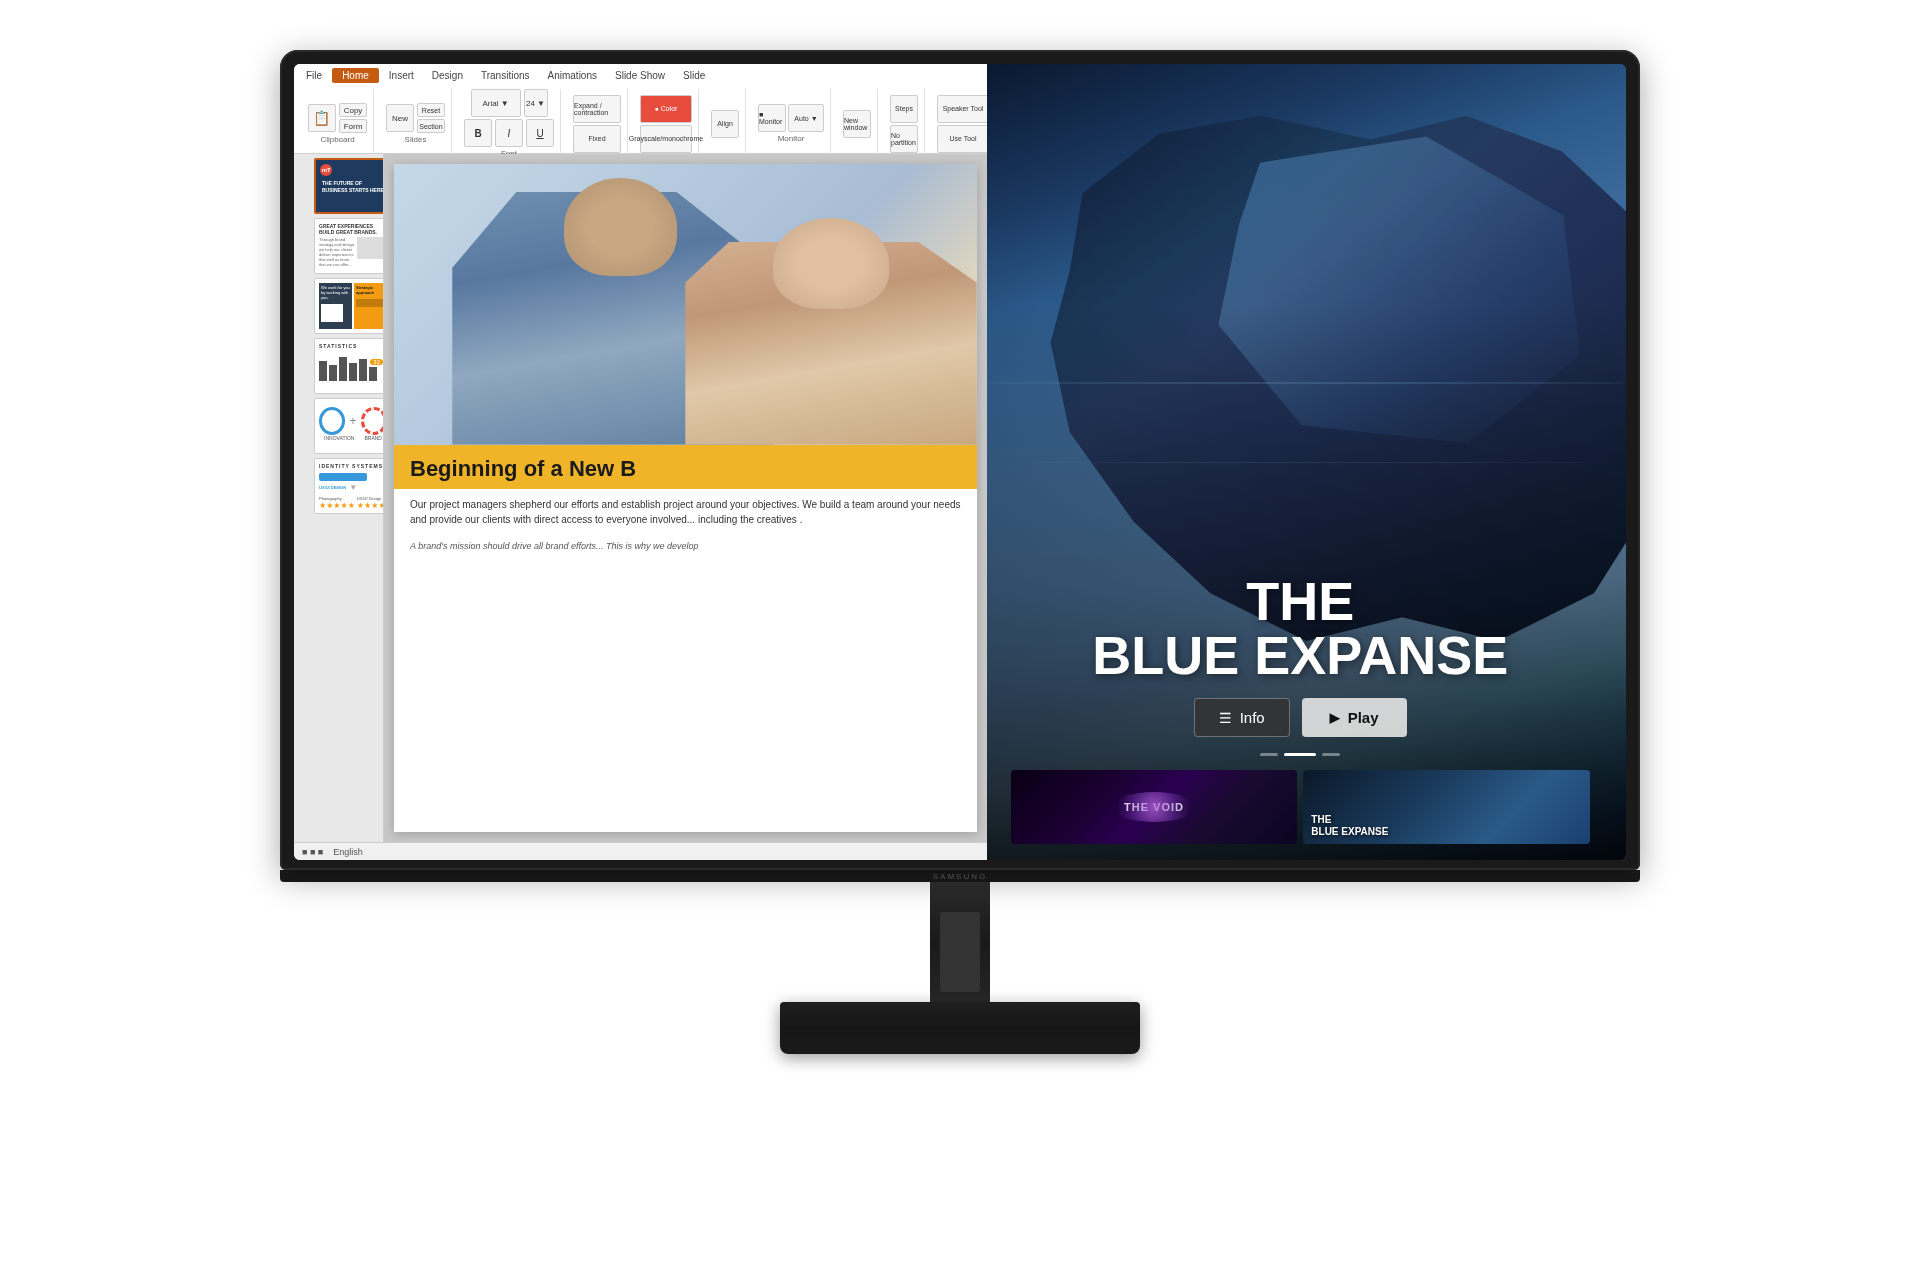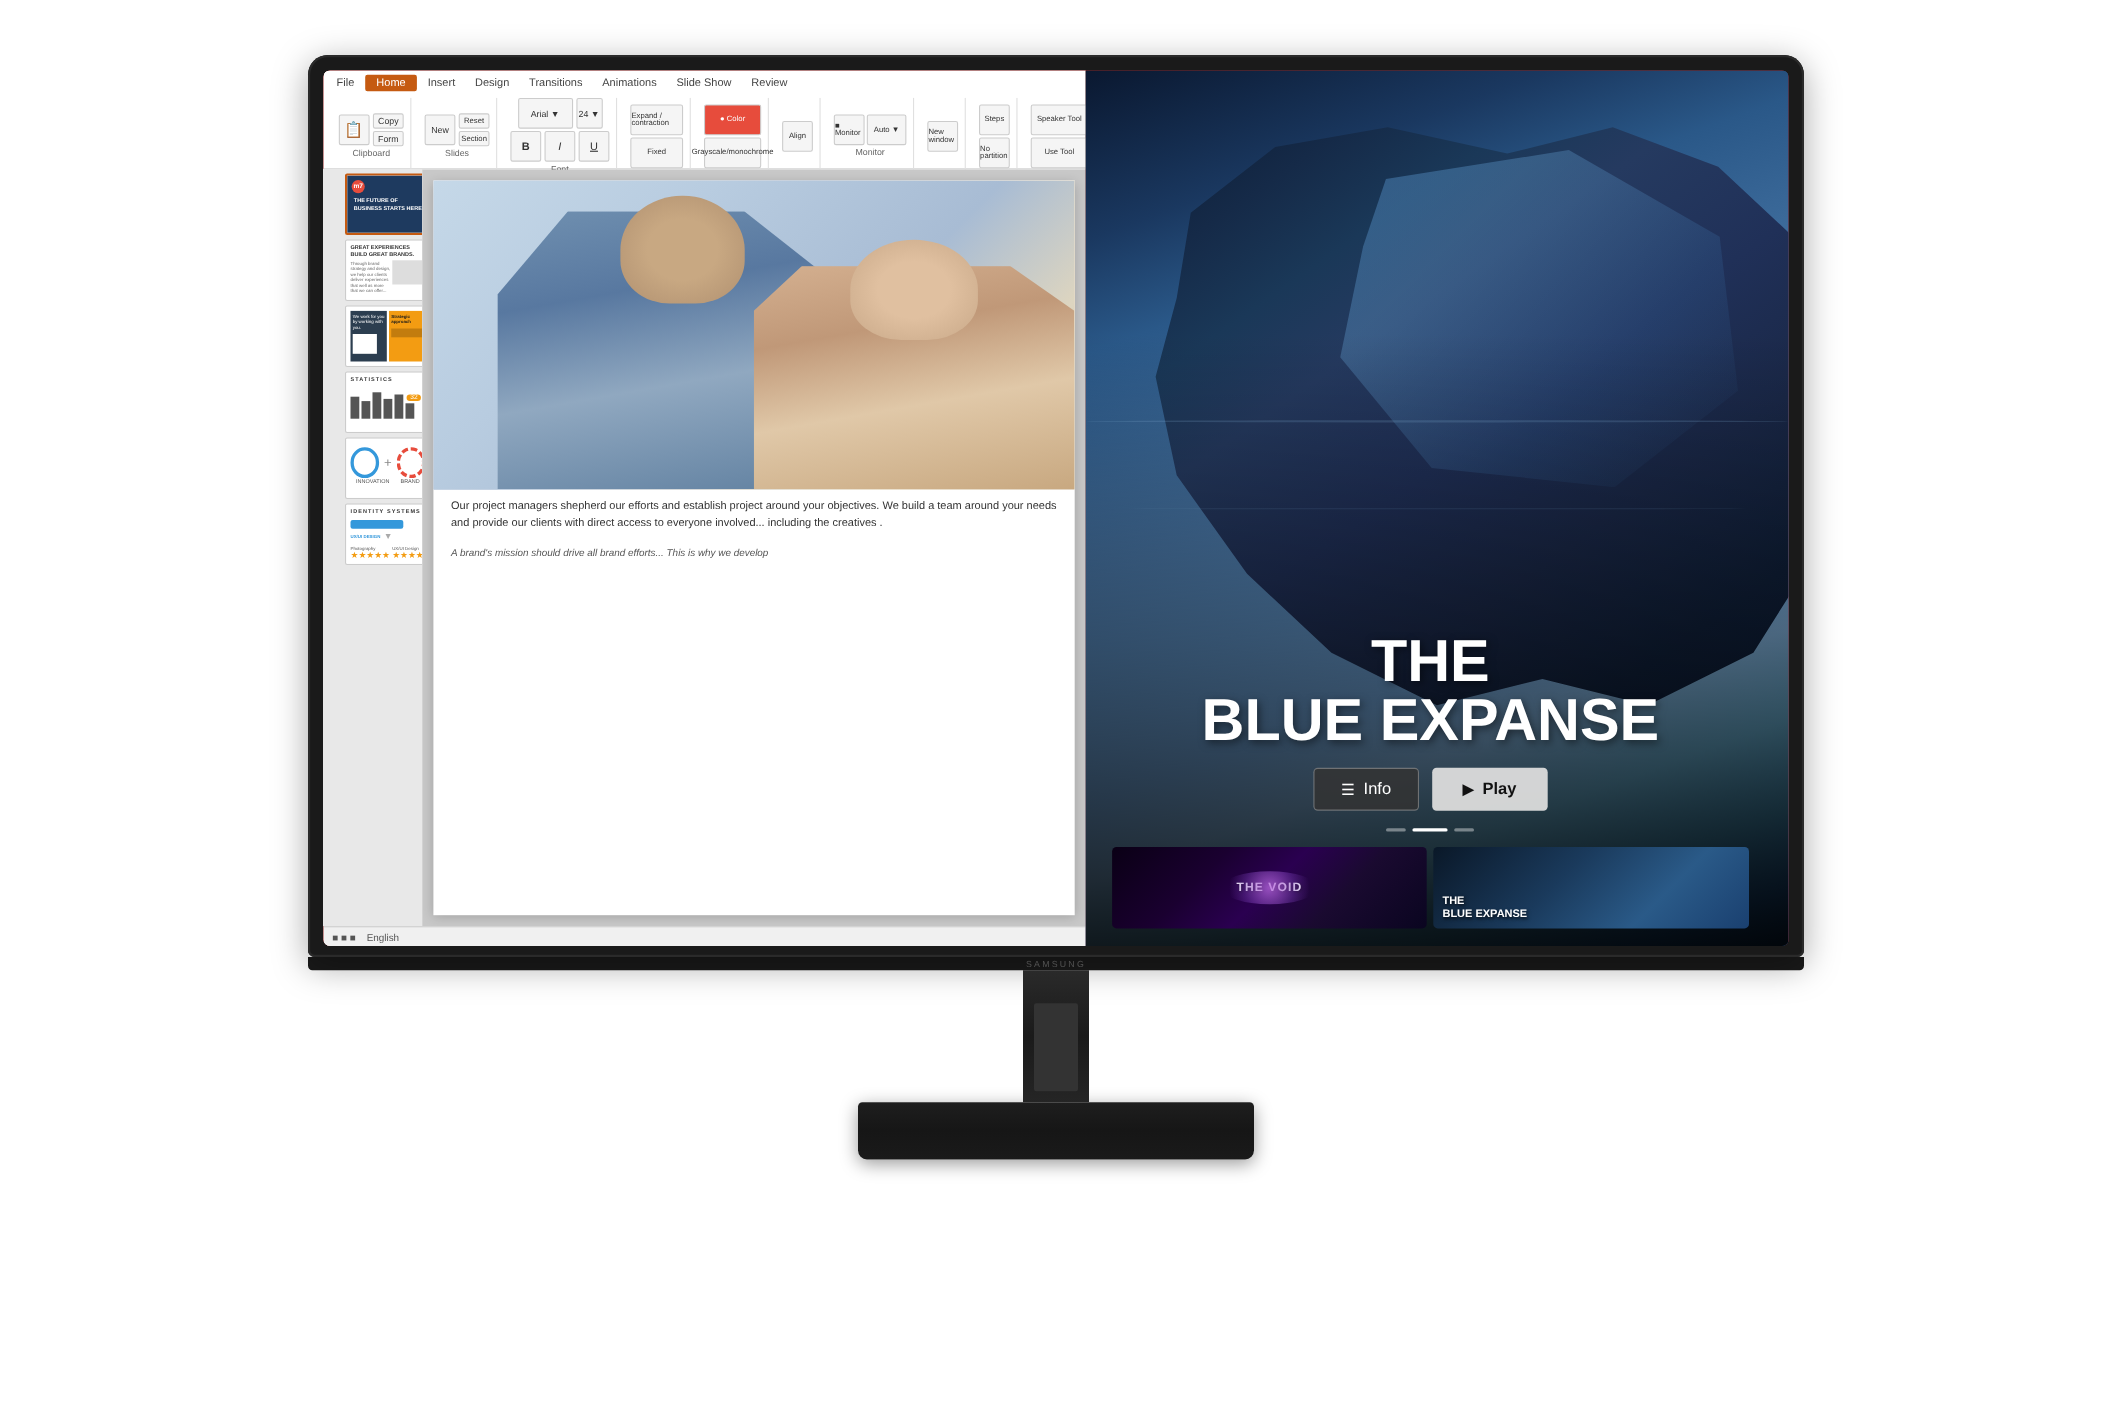--- a/index.html
+++ b/index.html
@@ -555,21 +555,21 @@
 
         <div class="ppt-ribbon">
           <div class="ribbon-tabs">
             <div class="ribbon-tab">File</div>
             <div class="ribbon-tab active">Home</div>
             <div class="ribbon-tab">Insert</div>
             <div class="ribbon-tab">Design</div>
             <div class="ribbon-tab">Transitions</div>
             <div class="ribbon-tab">Animations</div>
             <div class="ribbon-tab">Slide Show</div>
-            <div class="ribbon-tab">Review</div>
+            <div class="ribbon-tab">Slide</div>
           </div>
           <div class="ribbon-tools">
             <div class="ribbon-group">
               <div class="ribbon-icon-row">
                 <div class="ribbon-btn" style="font-size:14px;">📋</div>
                 <div style="display:flex;flex-direction:column;gap:2px;">
                   <div class="ribbon-btn" style="height:14px;font-size:8px;">Copy</div>
                   <div class="ribbon-btn" style="height:14px;font-size:8px;">Form</div>
                 </div>
               </div>
@@ -742,20 +742,23 @@
                   <div style="position:absolute;bottom:0;left:0;right:0;height:90%;background:linear-gradient(170deg, #7090b0 0%, #5878a0 30%, #90a8c0 60%, #6080a0 100%);clip-path:polygon(20% 0%, 70% 0%, 100% 30%, 100% 100%, 0% 100%, 0% 30%);"></div>
                   <div style="position:absolute;top:5%;left:35%;width:35%;height:35%;background:radial-gradient(ellipse, #c8a882 40%, #b09070 100%);border-radius:50% 50% 40% 40%;"></div>
                 </div>
 
                 <div style="position:absolute;bottom:0;right:0;width:50%;height:85%;overflow:hidden;">
                   <div style="position:absolute;bottom:0;left:0;right:0;height:85%;background:linear-gradient(170deg, #d4b090 0%, #c09878 30%, #e0c8a8 60%, #c8a880 100%);clip-path:polygon(15% 0%, 80% 0%, 100% 20%, 100% 100%, 0% 100%, 0% 20%);"></div>
                   <div style="position:absolute;top:5%;left:30%;width:40%;height:38%;background:radial-gradient(ellipse, #e0c0a0 40%, #c8a888 100%);border-radius:50% 50% 40% 40%;"></div>
                 </div>
               </div>
 
+              <div class="slide-yellow-section">
+                <div class="slide-main-title">Beginning of a New B</div>
+              </div>
 
               <div class="slide-body-text">
                 <p>Our project managers shepherd our efforts and establish project around your objectives. We build a team around your needs and provide our clients with direct access to everyone involved... including the creatives .</p>
               </div>
 
               <div class="slide-footer-text">A brand's mission should drive all brand efforts... This is why we develop</div>
             </div>
           </div>
         </div>
 

